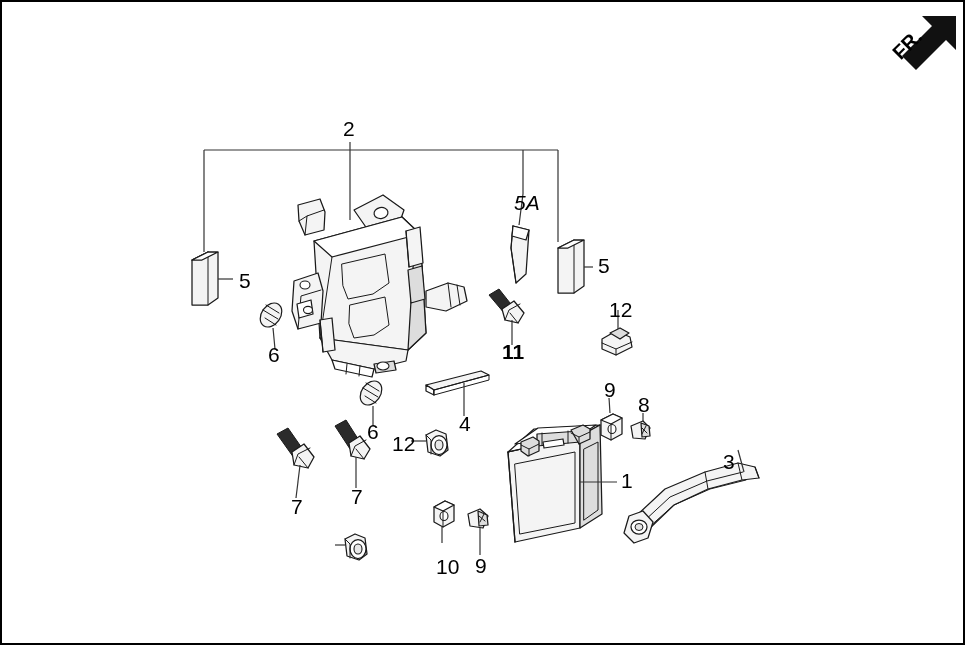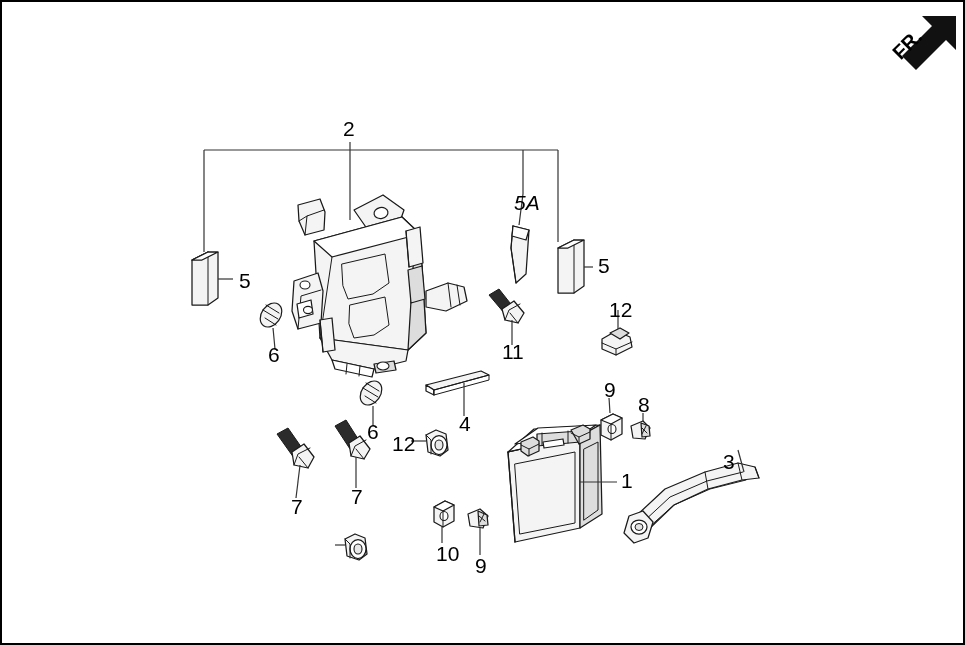--- a/index.html
+++ b/index.html
@@ -301,29 +301,29 @@
     </g>
 
   </svg>
 
   <div class="lbl" style="left:341px; top:116px;">2</div>
   <div class="lbl" style="left:512px; top:190px;font-style:italic;">5A</div>
   <div class="lbl" style="left:237px; top:268px;">5</div>
   <div class="lbl" style="left:596px; top:253px;">5</div>
   <div class="lbl" style="left:266px; top:342px;">6</div>
   <div class="lbl" style="left:365px; top:419px;">6</div>
-  <div class="lbl" style="left:500px; top:339px;">11</div>
+  <div class="lbl" style="left:500px; top:339px;font-weight:bold;">11</div>
   <div class="lbl" style="left:607px; top:297px;">12</div>
   <div class="lbl" style="left:457px; top:411px;">4</div>
   <div class="lbl" style="left:602px; top:377px;">9</div>
   <div class="lbl" style="left:636px; top:392px;">8</div>
   <div class="lbl" style="left:390px; top:431px;">12</div>
   <div class="lbl" style="left:619px; top:468px;">1</div>
   <div class="lbl" style="left:721px; top:449px;">3</div>
   <div class="lbl" style="left:289px; top:494px;">7</div>
   <div class="lbl" style="left:349px; top:484px;">7</div>
   <div class="lbl" style="left:313px; top:535px;"></div>
-  <div class="lbl" style="left:434px; top:541px;">10</div>
+  <div class="lbl" style="left:434px; top:554px;">10</div>
   <div class="lbl" style="left:473px; top:553px;">9</div>
 
   <div class="fr-text" style="left:886px; top:46px;">FR.</div>
 
 </div>
 
 </body></html>

